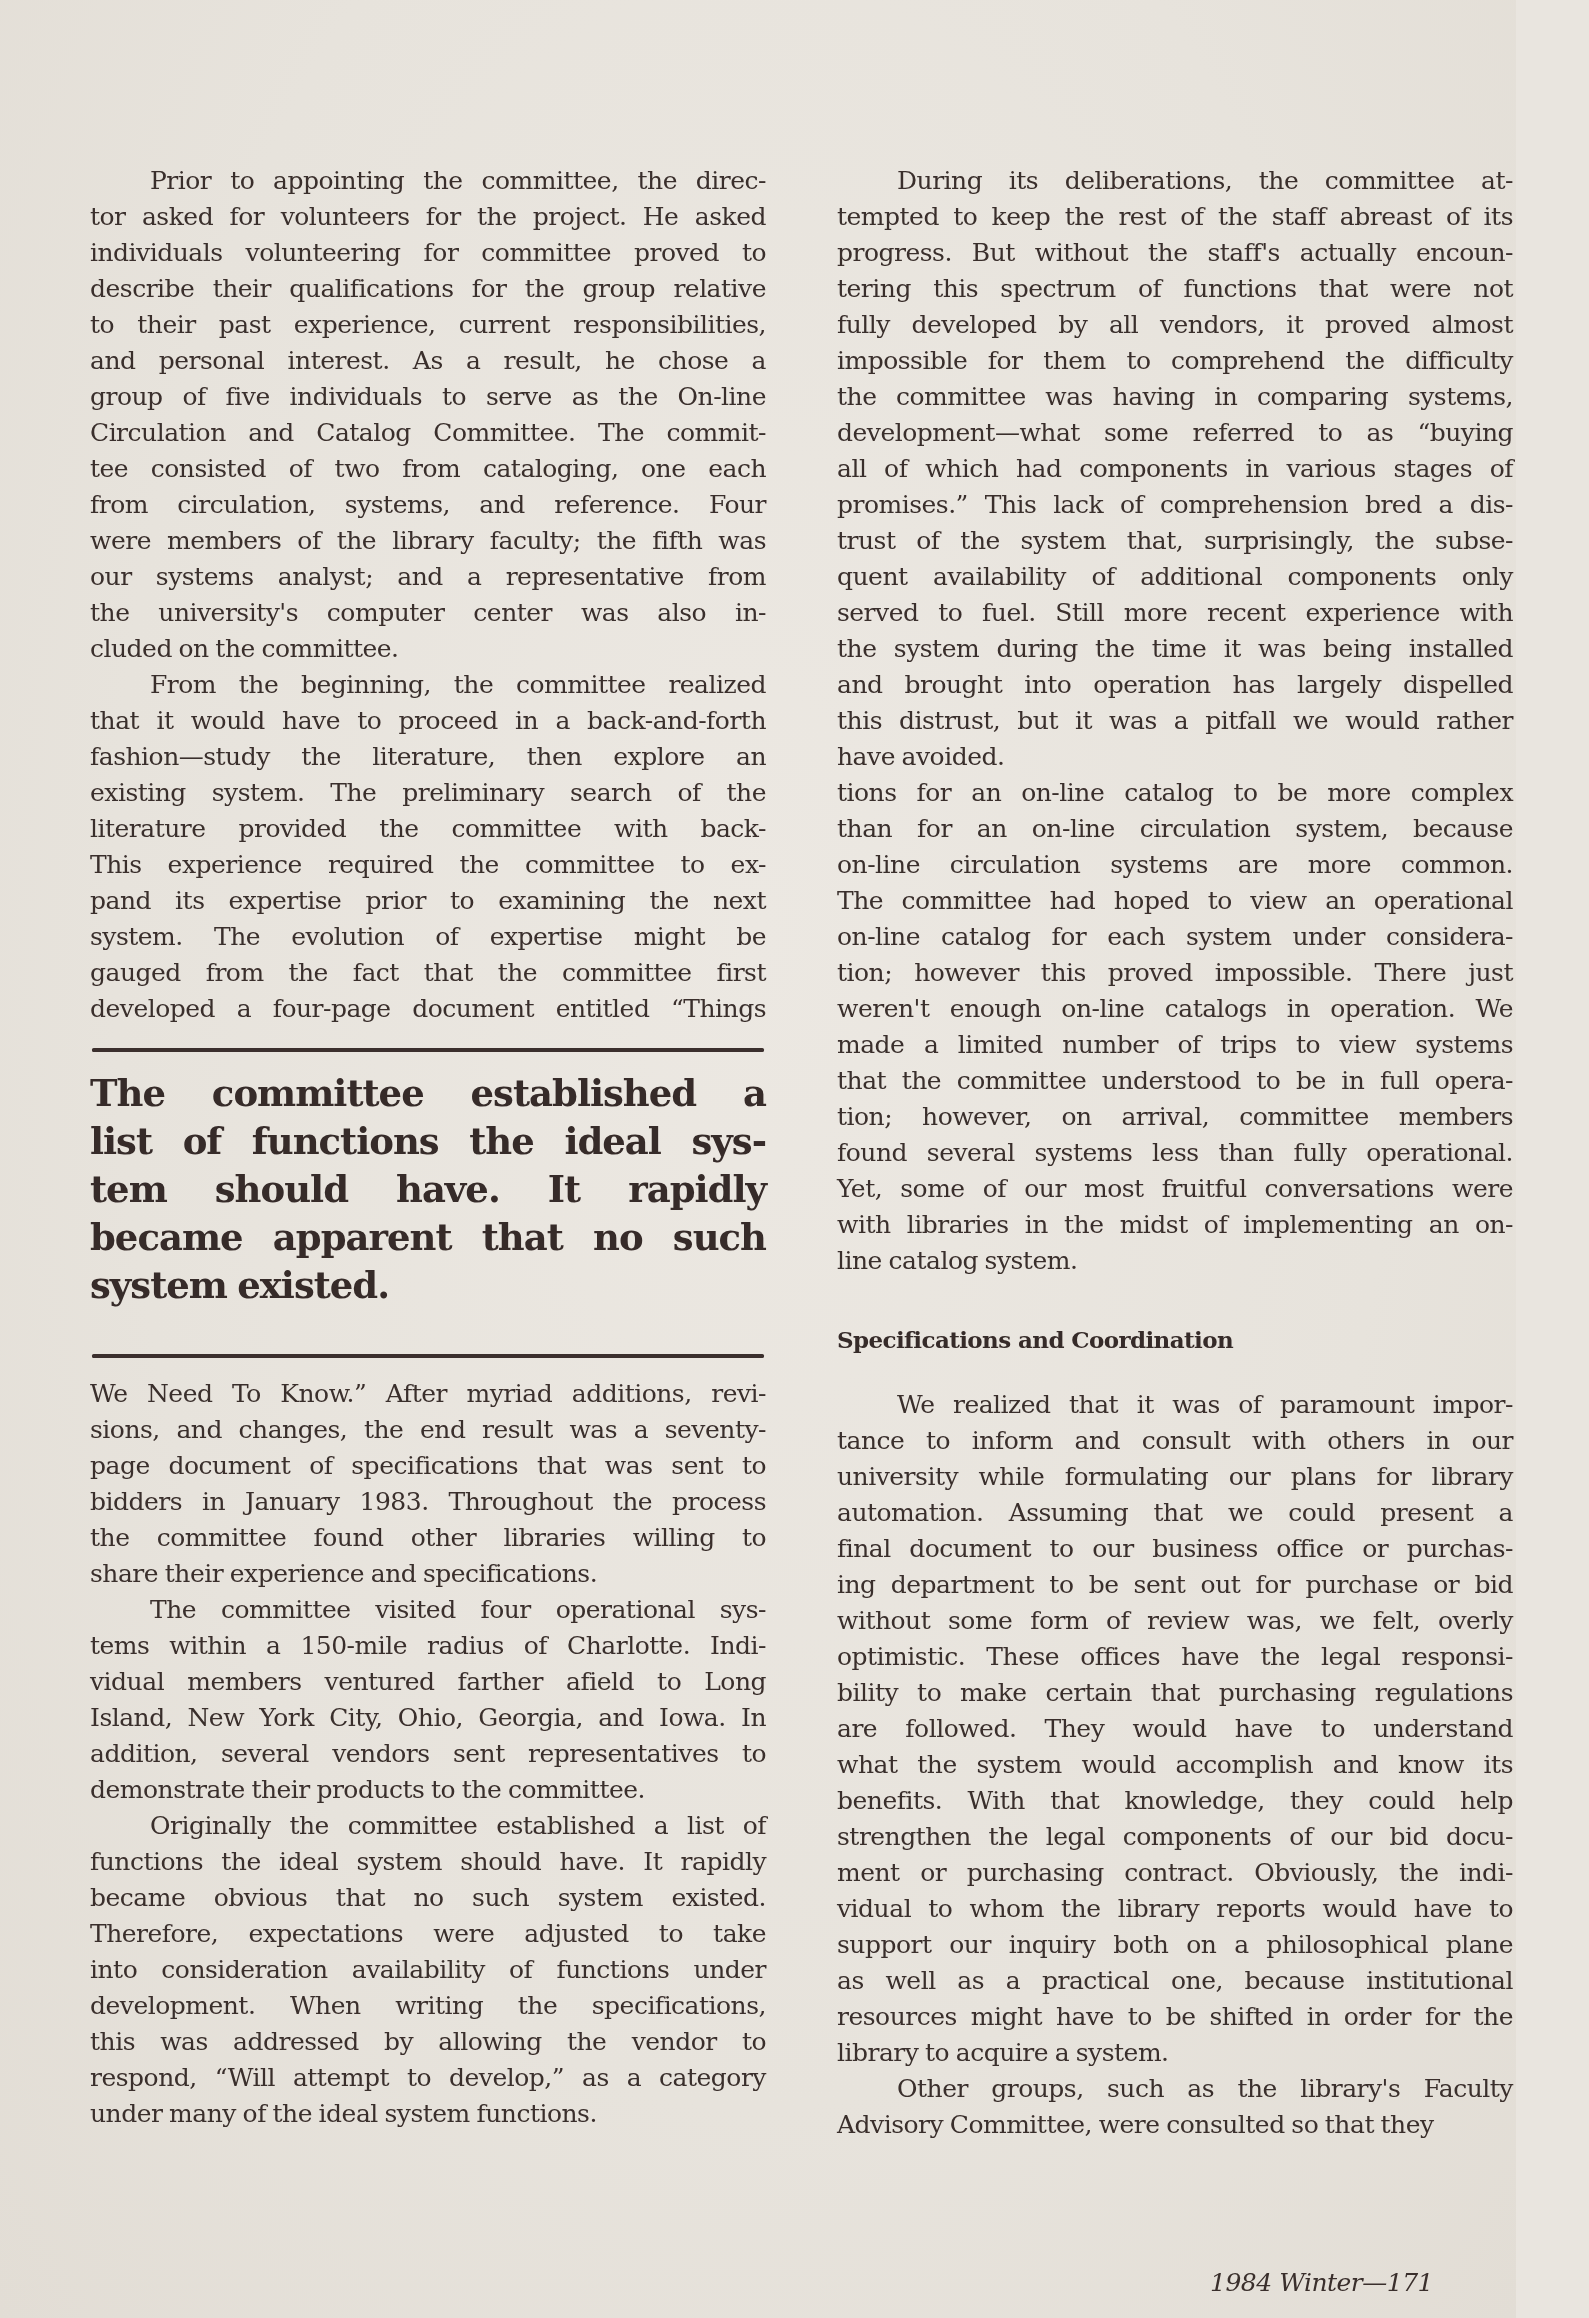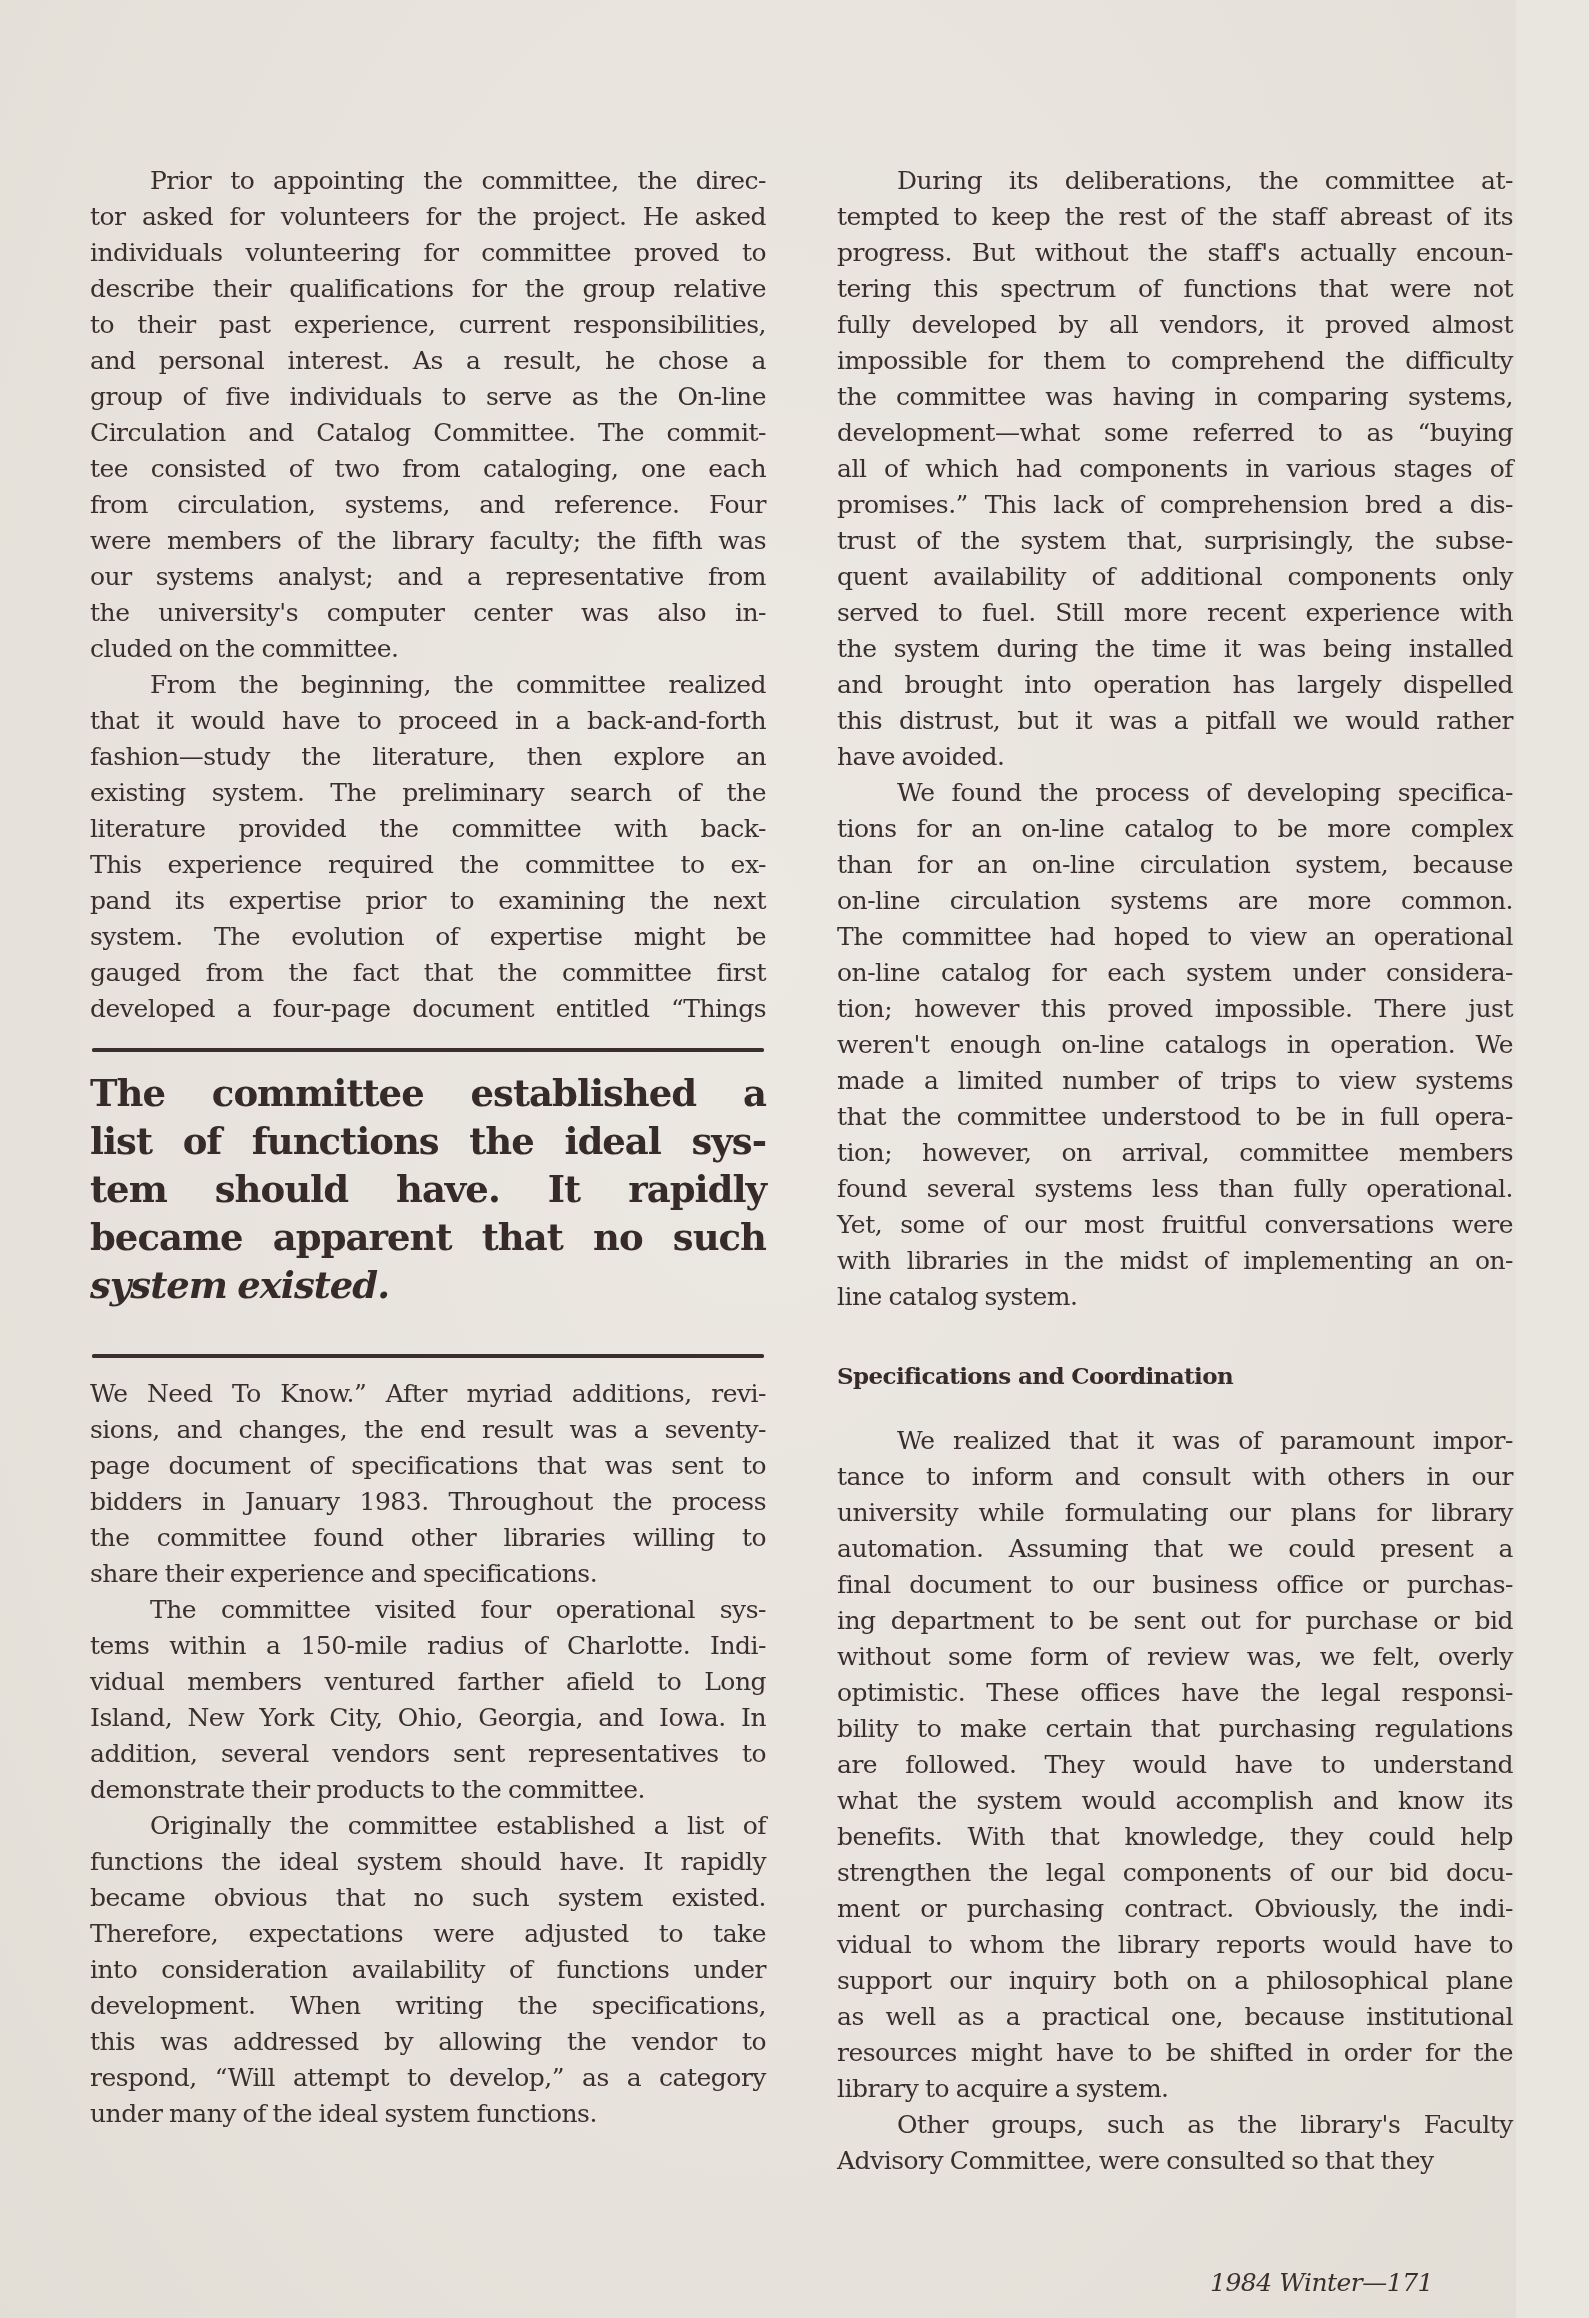--- a/index.html
+++ b/index.html
@@ -67,21 +67,21 @@
       font-weight: bold;
       line-height: 48px;
       height: 48px;
       white-space: nowrap;
       text-align: justify;
       text-align-last: justify;
       letter-spacing: -1px;
       word-spacing: -1.6px;
       color: #362b29;
     }
-    .pq-line.last { text-align-last: left; font-style: italic; }
+    .pq-line.last { text-align-last: left; }
 
     .section-heading {
       display: block;
       font-size: 23px;
       font-weight: bold;
       line-height: 36px;
       height: 36px;
       letter-spacing: -0.6px;
       margin-top: 43px;
       margin-bottom: 29px;
@@ -181,21 +181,20 @@
         <span class="line">development—what some referred to as “buying</span>
         <span class="line">all of which had components in various stages of</span>
         <span class="line">promises.” This lack of comprehension bred a dis-</span>
         <span class="line">trust of the system that, surprisingly, the subse-</span>
         <span class="line">quent availability of additional components only</span>
         <span class="line">served to fuel. Still more recent experience with</span>
         <span class="line">the system during the time it was being installed</span>
         <span class="line">and brought into operation has largely dispelled</span>
         <span class="line">this distrust, but it was a pitfall we would rather</span>
         <span class="line last">have avoided.</span>
-        <span class="line indent">We found the process of developing specifica-</span>
         <span class="line">tions for an on-line catalog to be more complex</span>
         <span class="line">than for an on-line circulation system, because</span>
         <span class="line">on-line circulation systems are more common.</span>
         <span class="line">The committee had hoped to view an operational</span>
         <span class="line">on-line catalog for each system under considera-</span>
         <span class="line">tion; however this proved impossible. There just</span>
         <span class="line">weren't enough on-line catalogs in operation. We</span>
         <span class="line">made a limited number of trips to view systems</span>
         <span class="line">that the committee understood to be in full opera-</span>
         <span class="line">tion; however, on arrival, committee members</span>

